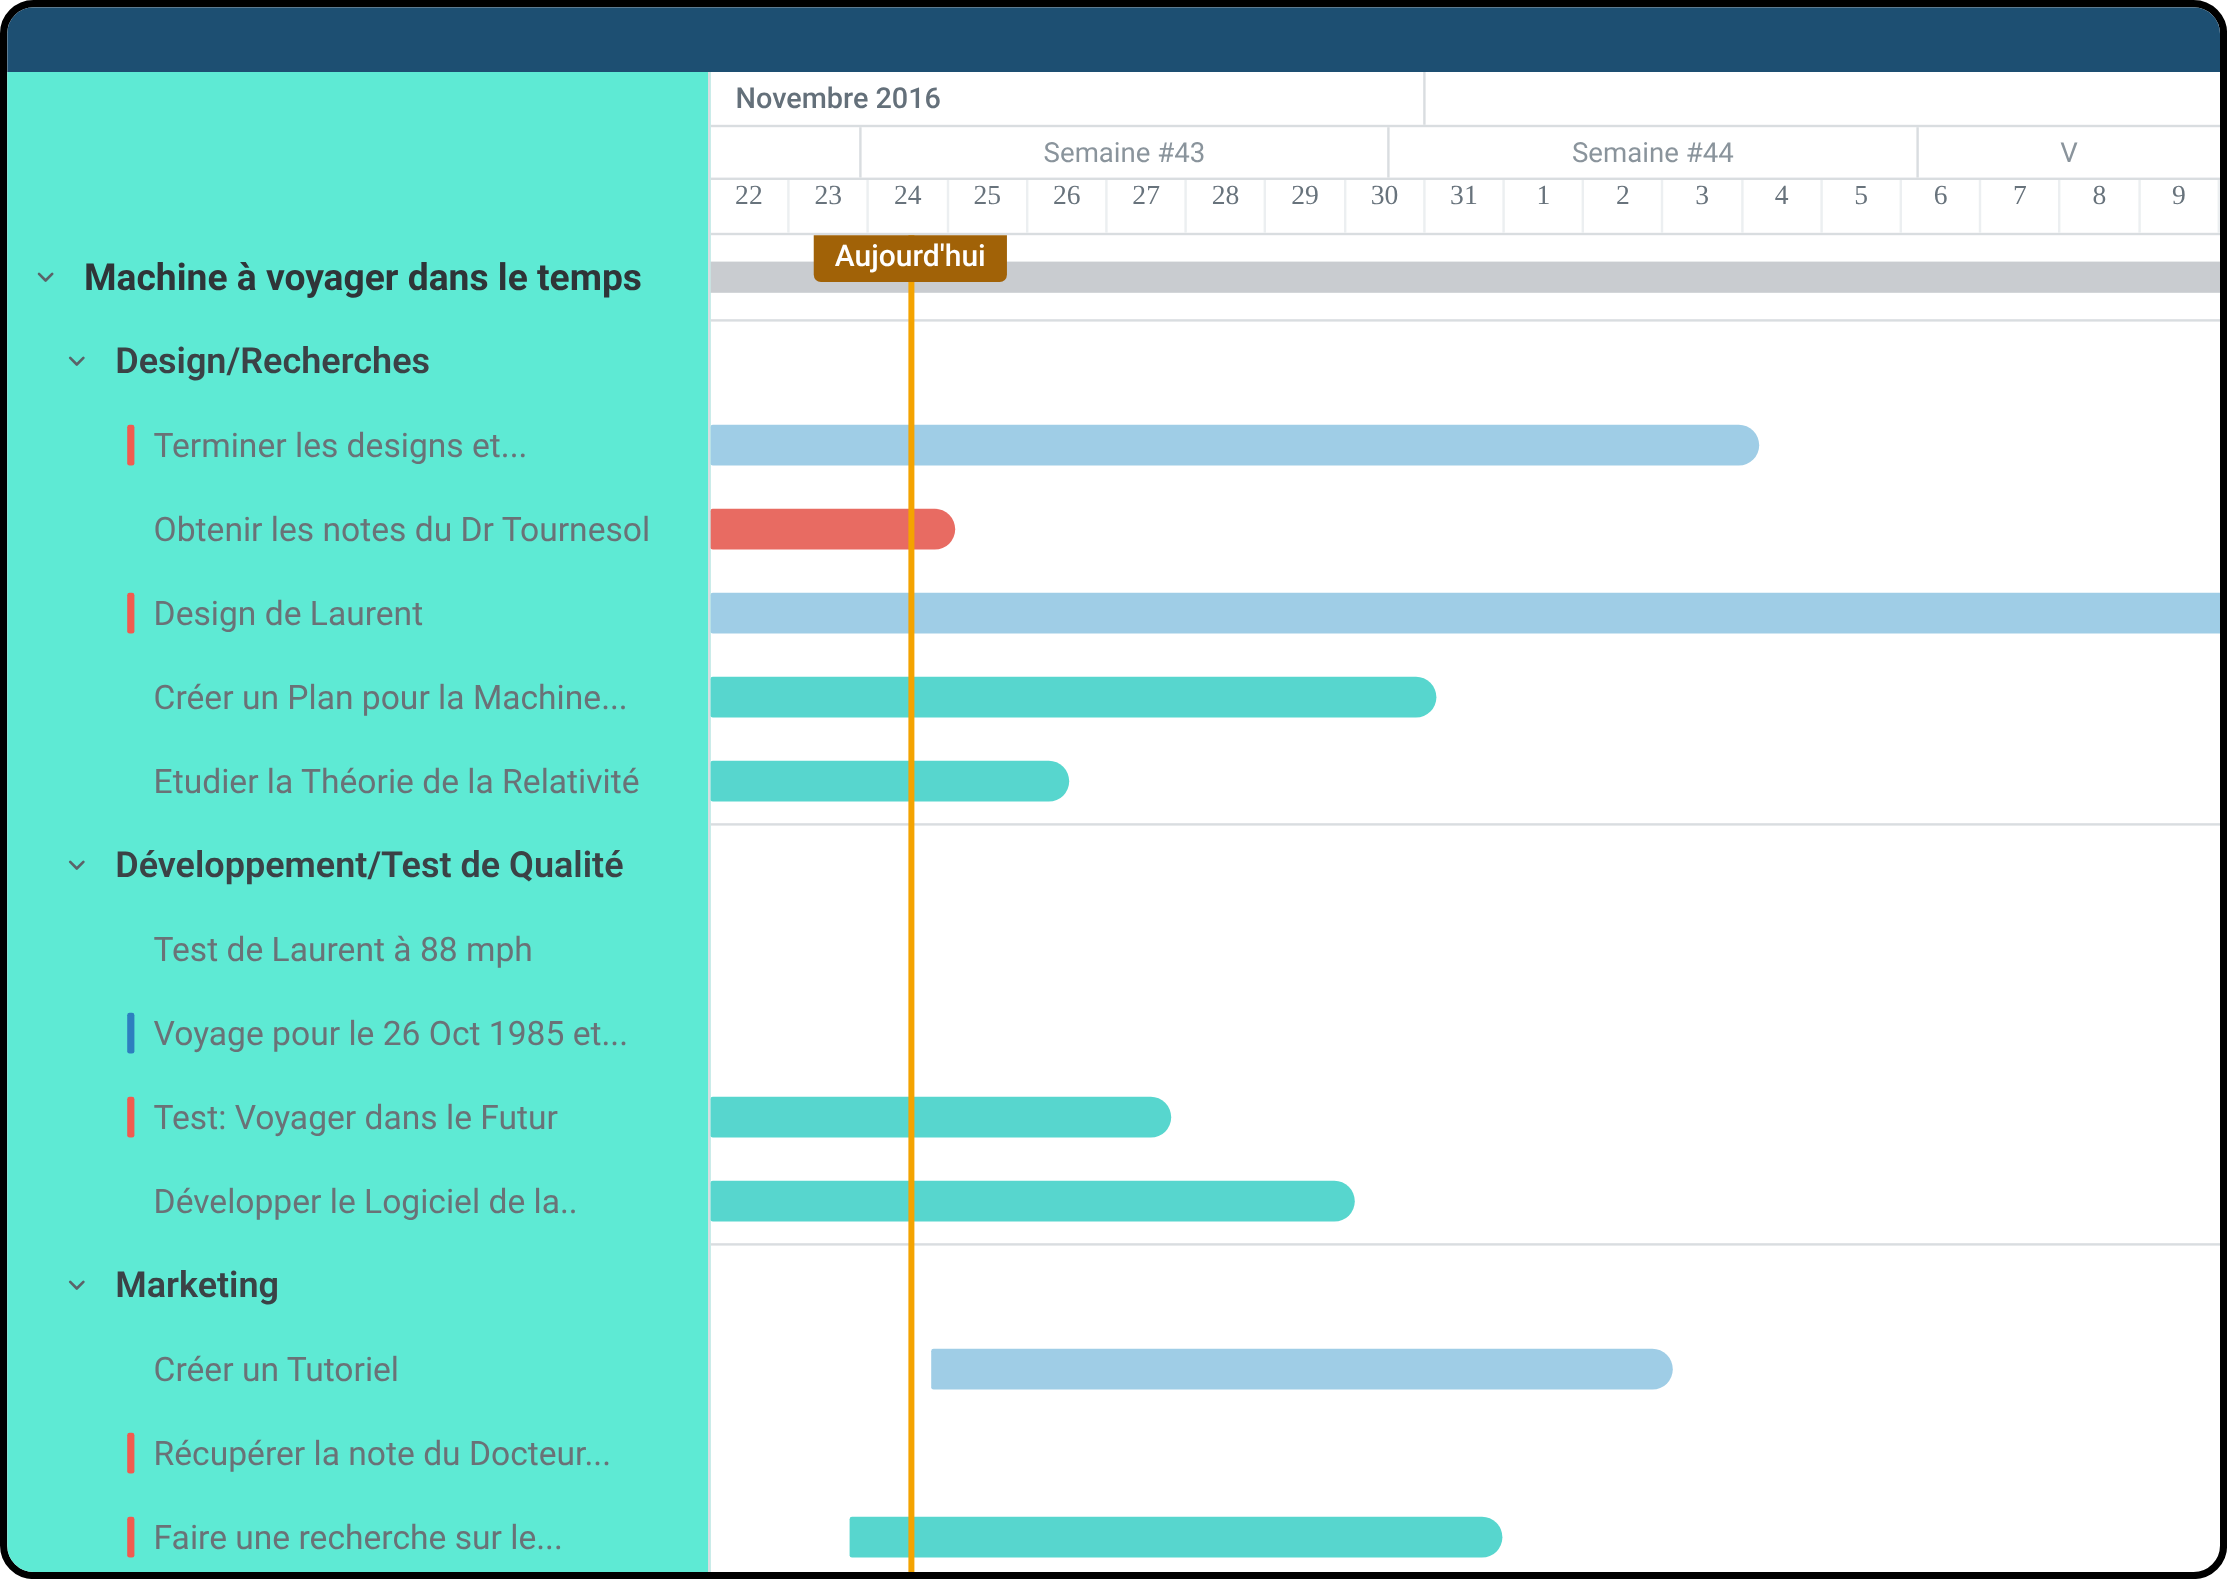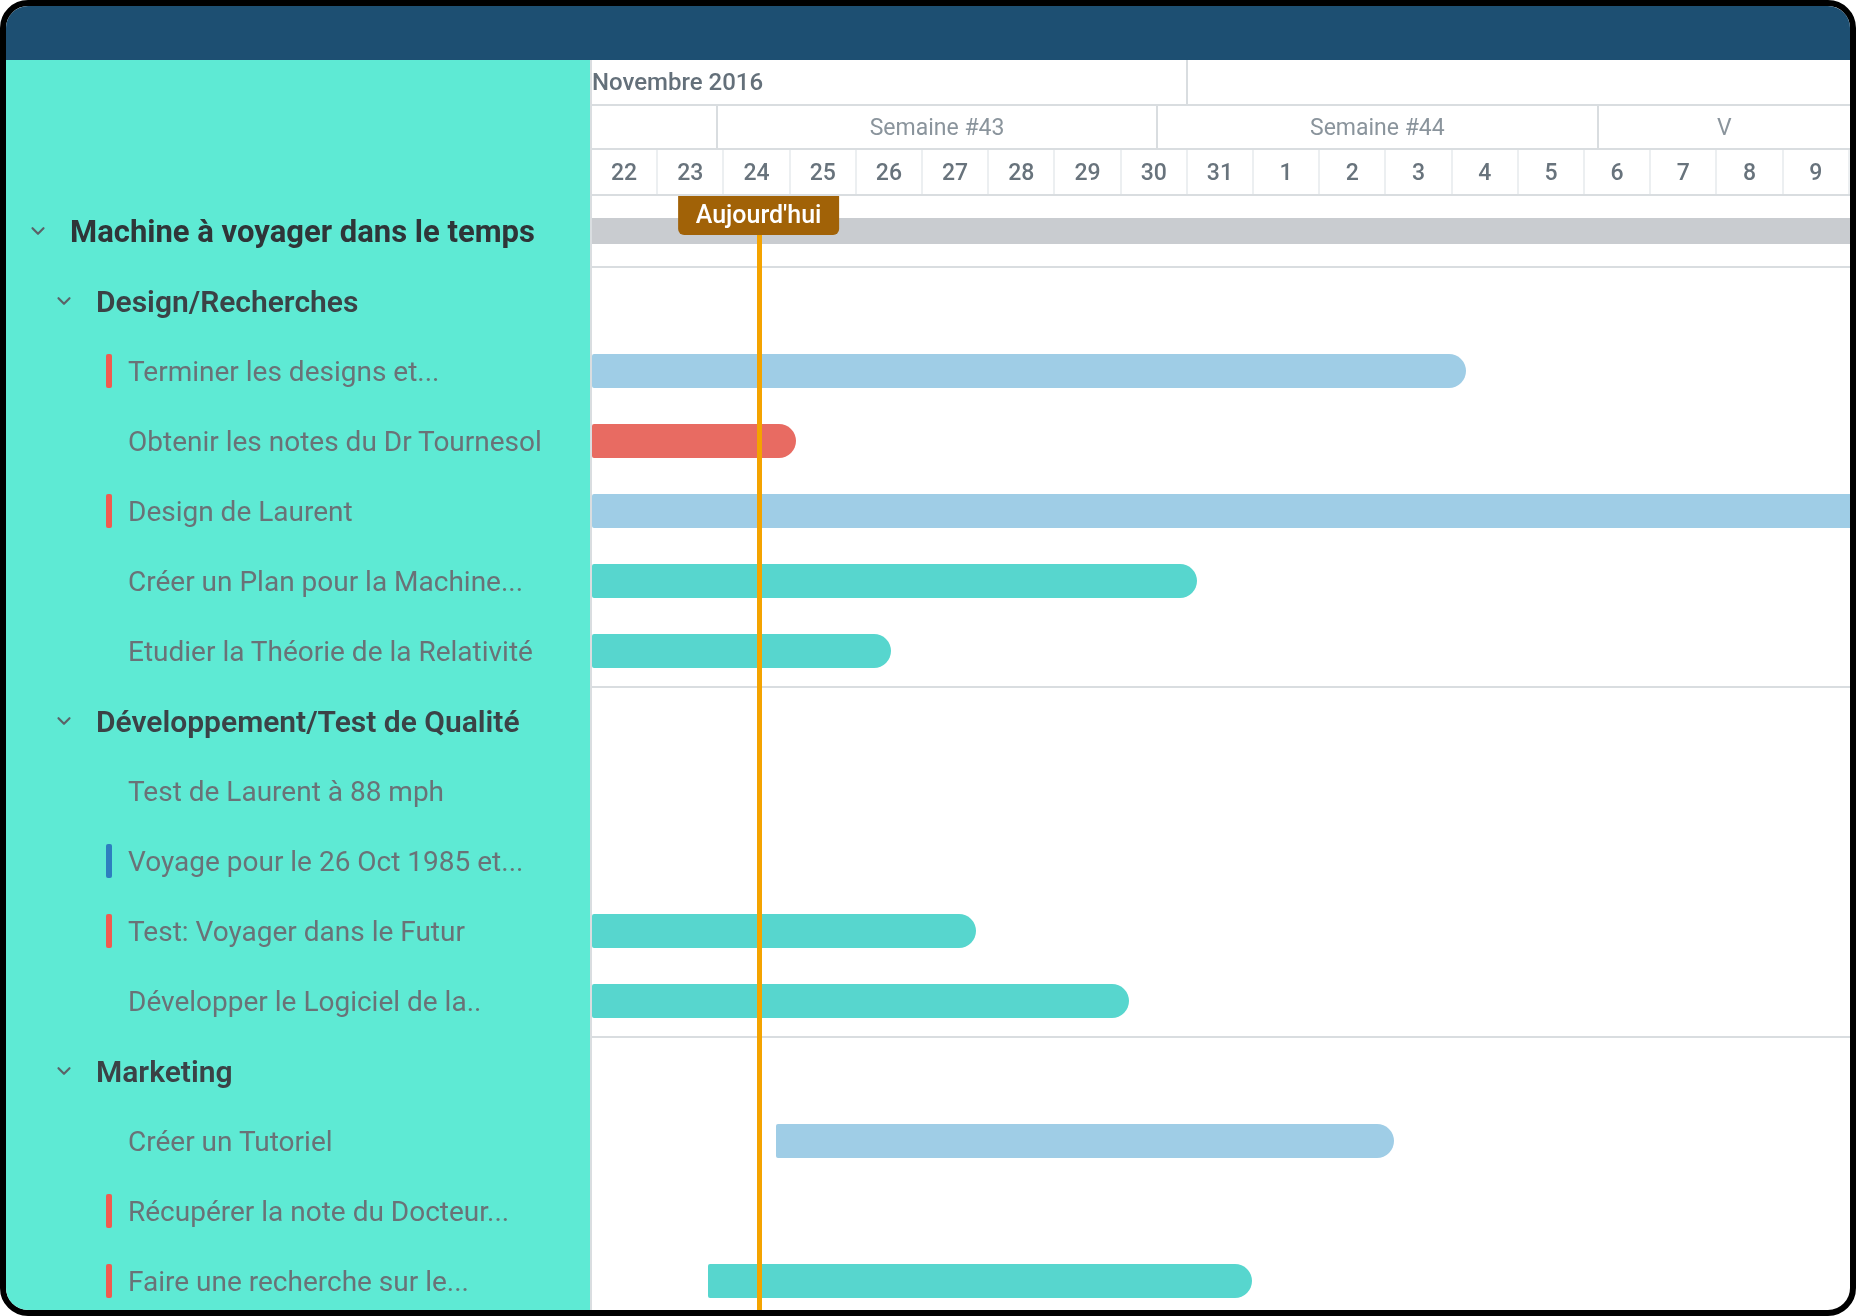--- a/index.html
+++ b/index.html
@@ -21,25 +21,25 @@
   .tree-row.task .flag { width: 6px; height: 34px; border-radius: 2px; margin-right: 16px; flex: 0 0 6px; }
   .tree-row.task .flag.none { background: transparent; }
   .chevron { width: 28px; height: 28px; margin-right: 18px; display: inline-flex; align-items: center; justify-content: center; flex: 0 0 28px; }
   .chevron svg { stroke: #5b6368; }
   .indent-1 { padding-left: 44px; } 
 
   
   .timeline { flex: 1 1 auto; position: relative; overflow: hidden; }
   .timeline-header { height: 136px; border-bottom: 2px solid #d9dde0; position: relative; }
   .month-row { height: 46px; display: flex; border-bottom: 2px solid #d9dde0; }
-  .month-cell { border-right: 2px solid #d9dde0; display: flex; align-items: center; padding-left: 0; color: #64707a; font-size: 24px; font-weight: 500; }
+  .month-cell { border-right: 2px solid #d9dde0; display: flex; align-items: center; padding-left: 21px; color: #64707a; font-size: 24px; font-weight: 500; }
   .week-row { height: 44px; display: flex; border-bottom: 2px solid #d9dde0; }
   .week-cell { border-right: 2px solid #d9dde0; display: flex; align-items: center; justify-content: center; color: #8a949c; font-size: 23px; font-weight: 400; }
   .day-row { height: 44px; display: flex; }
-  .day-cell { border-right: 2px solid #eceff1; display: flex; align-items: center; justify-content: center; color: #68737c; font-size: 23px; font-weight: 500; }
+  .day-cell { border-right: 2px solid #eceff1; display: flex; justify-content: center; color: #68737c; font-size: 23px; font-weight: 500; font-family: Liberation Serif, serif; }
 
   .timeline-body { position: absolute; top: 136px; left: 0; right: 0; bottom: 0; }
   .lane { height: 70px; position: relative; }
   .lane .section-band { position: absolute; left: 0; right: 0; top: 22px; height: 26px; background: #c9ccd0; }
   .lane .section-divider { position: absolute; left: 0; right: 0; top: 0; height: 2px; background: #d9dde0; }
   .bar { position: absolute; top: 18px; height: 34px; border-radius: 2px; }
   .bar.end-round { border-top-right-radius: 17px; border-bottom-right-radius: 17px; }
   .bar.blue  { background: #9fcde6; }
   .bar.red   { background: #e86b62; }
   .bar.teal  { background: #57d6ce; }

